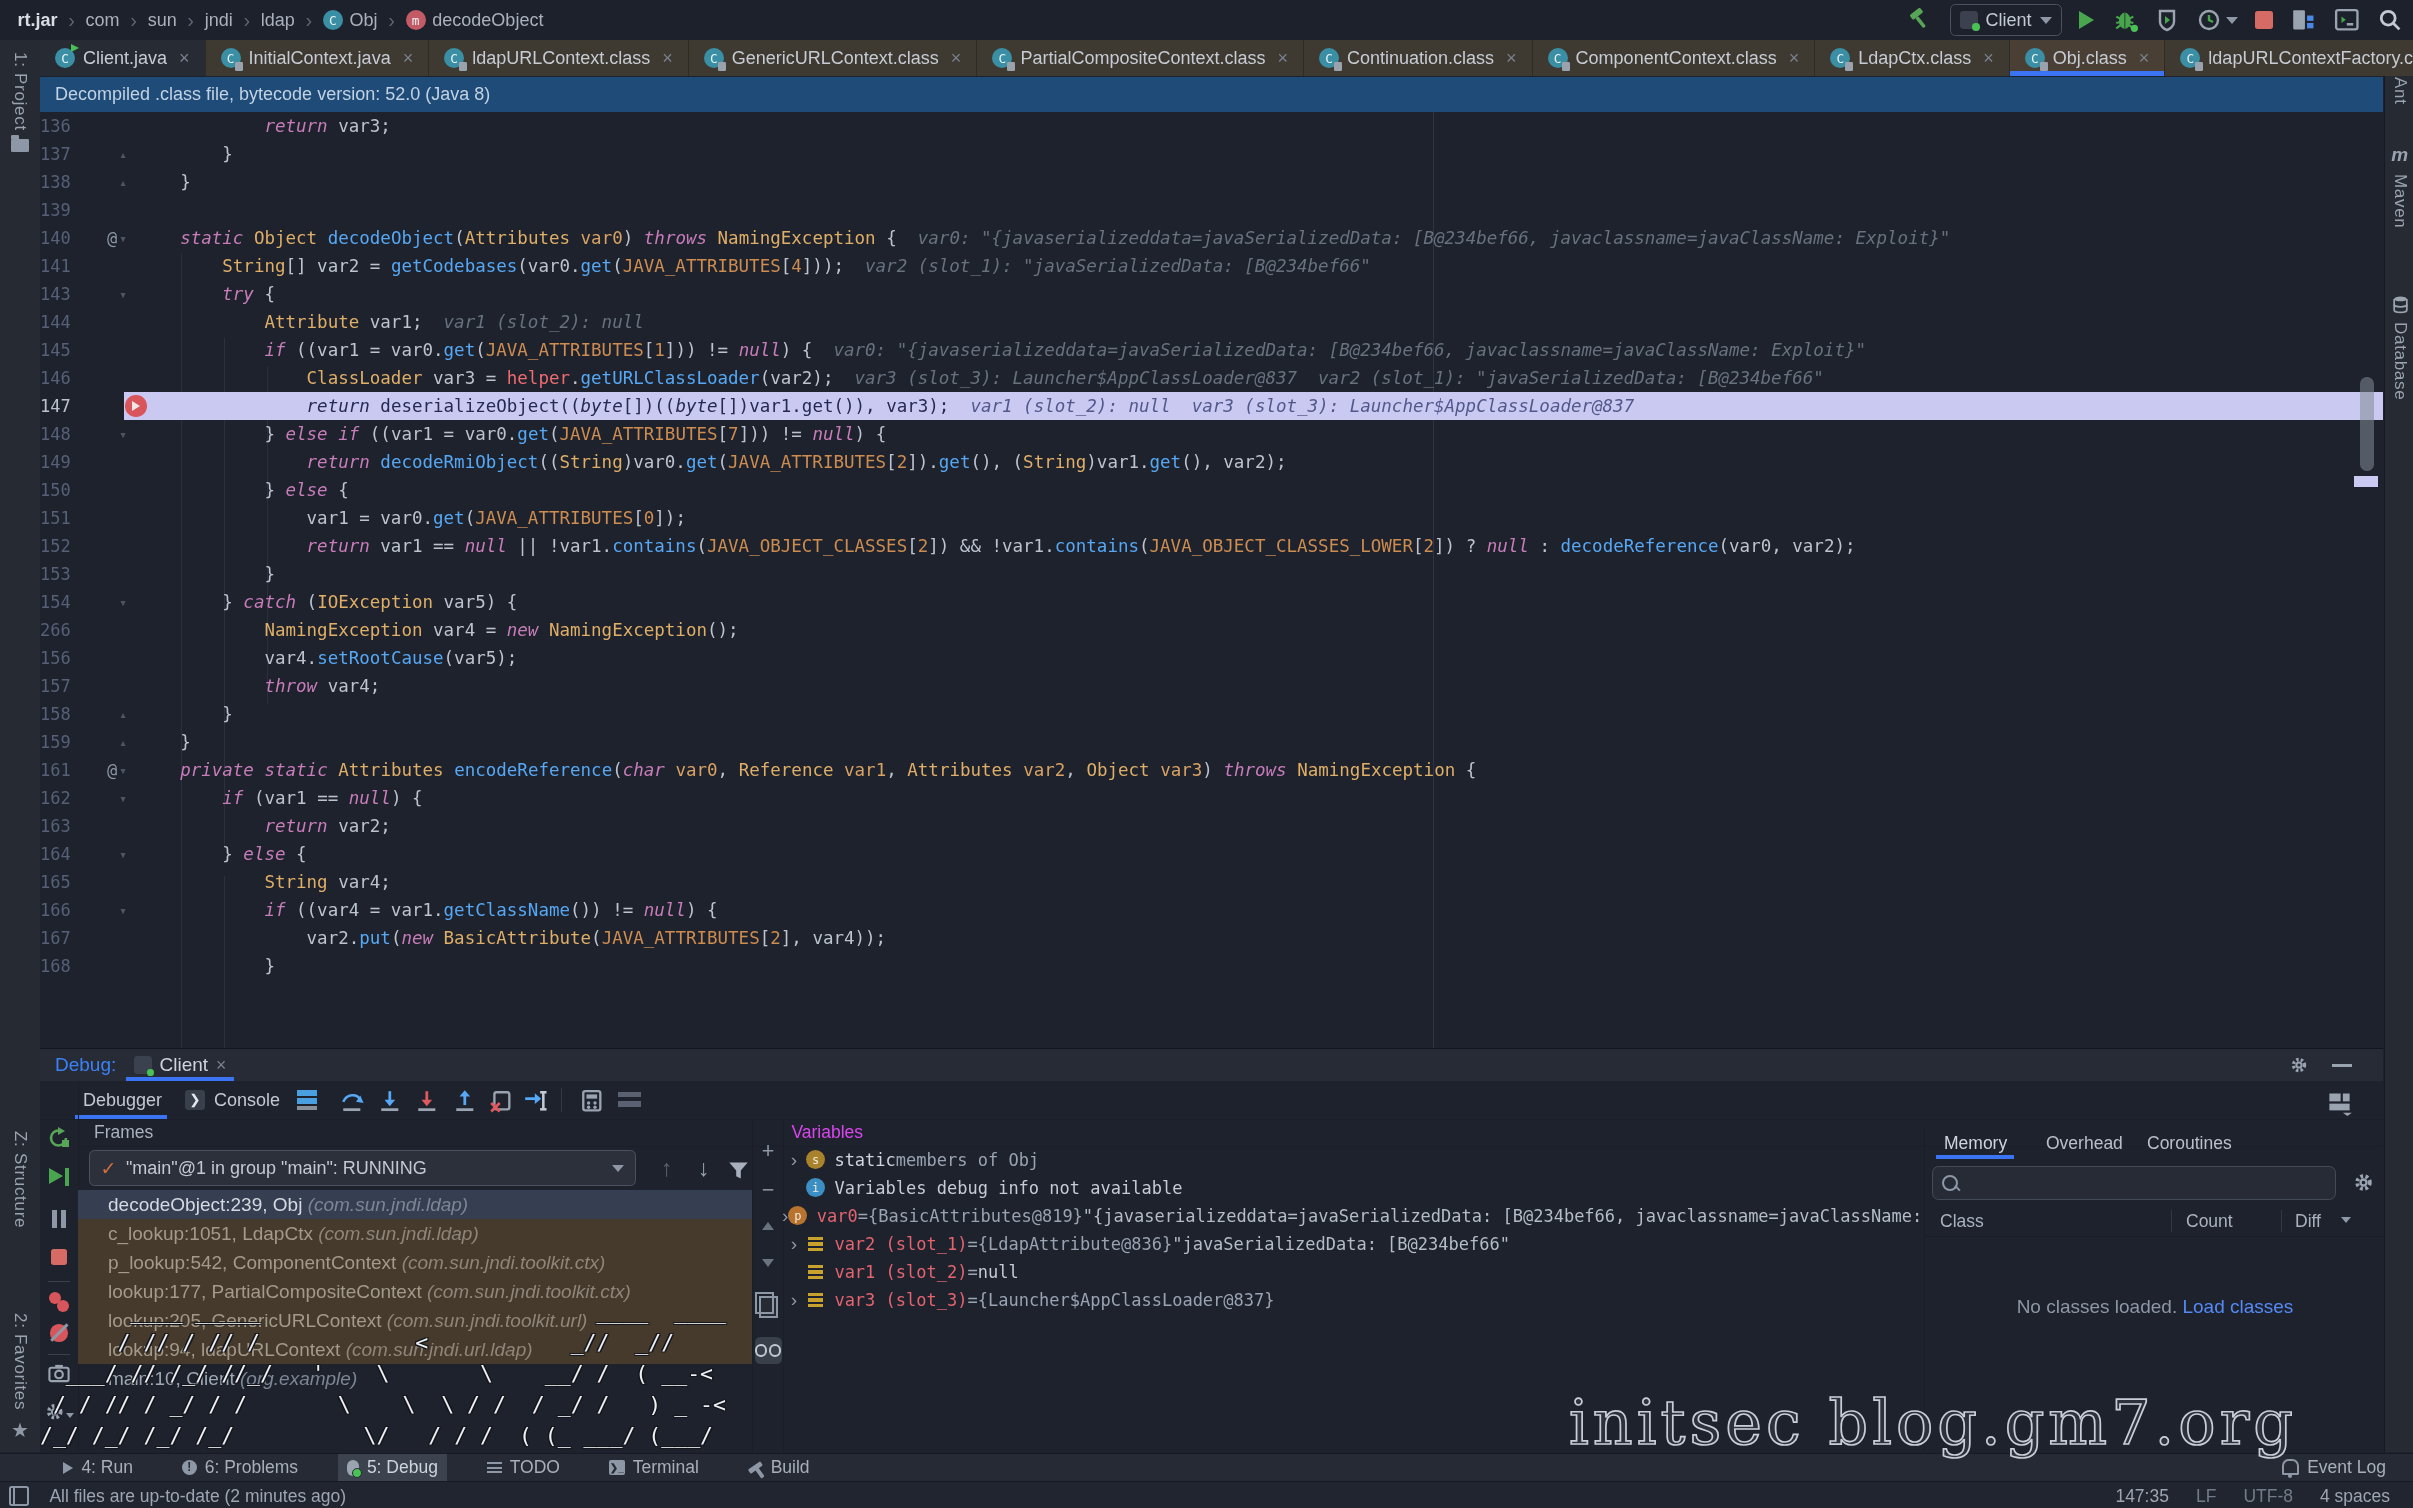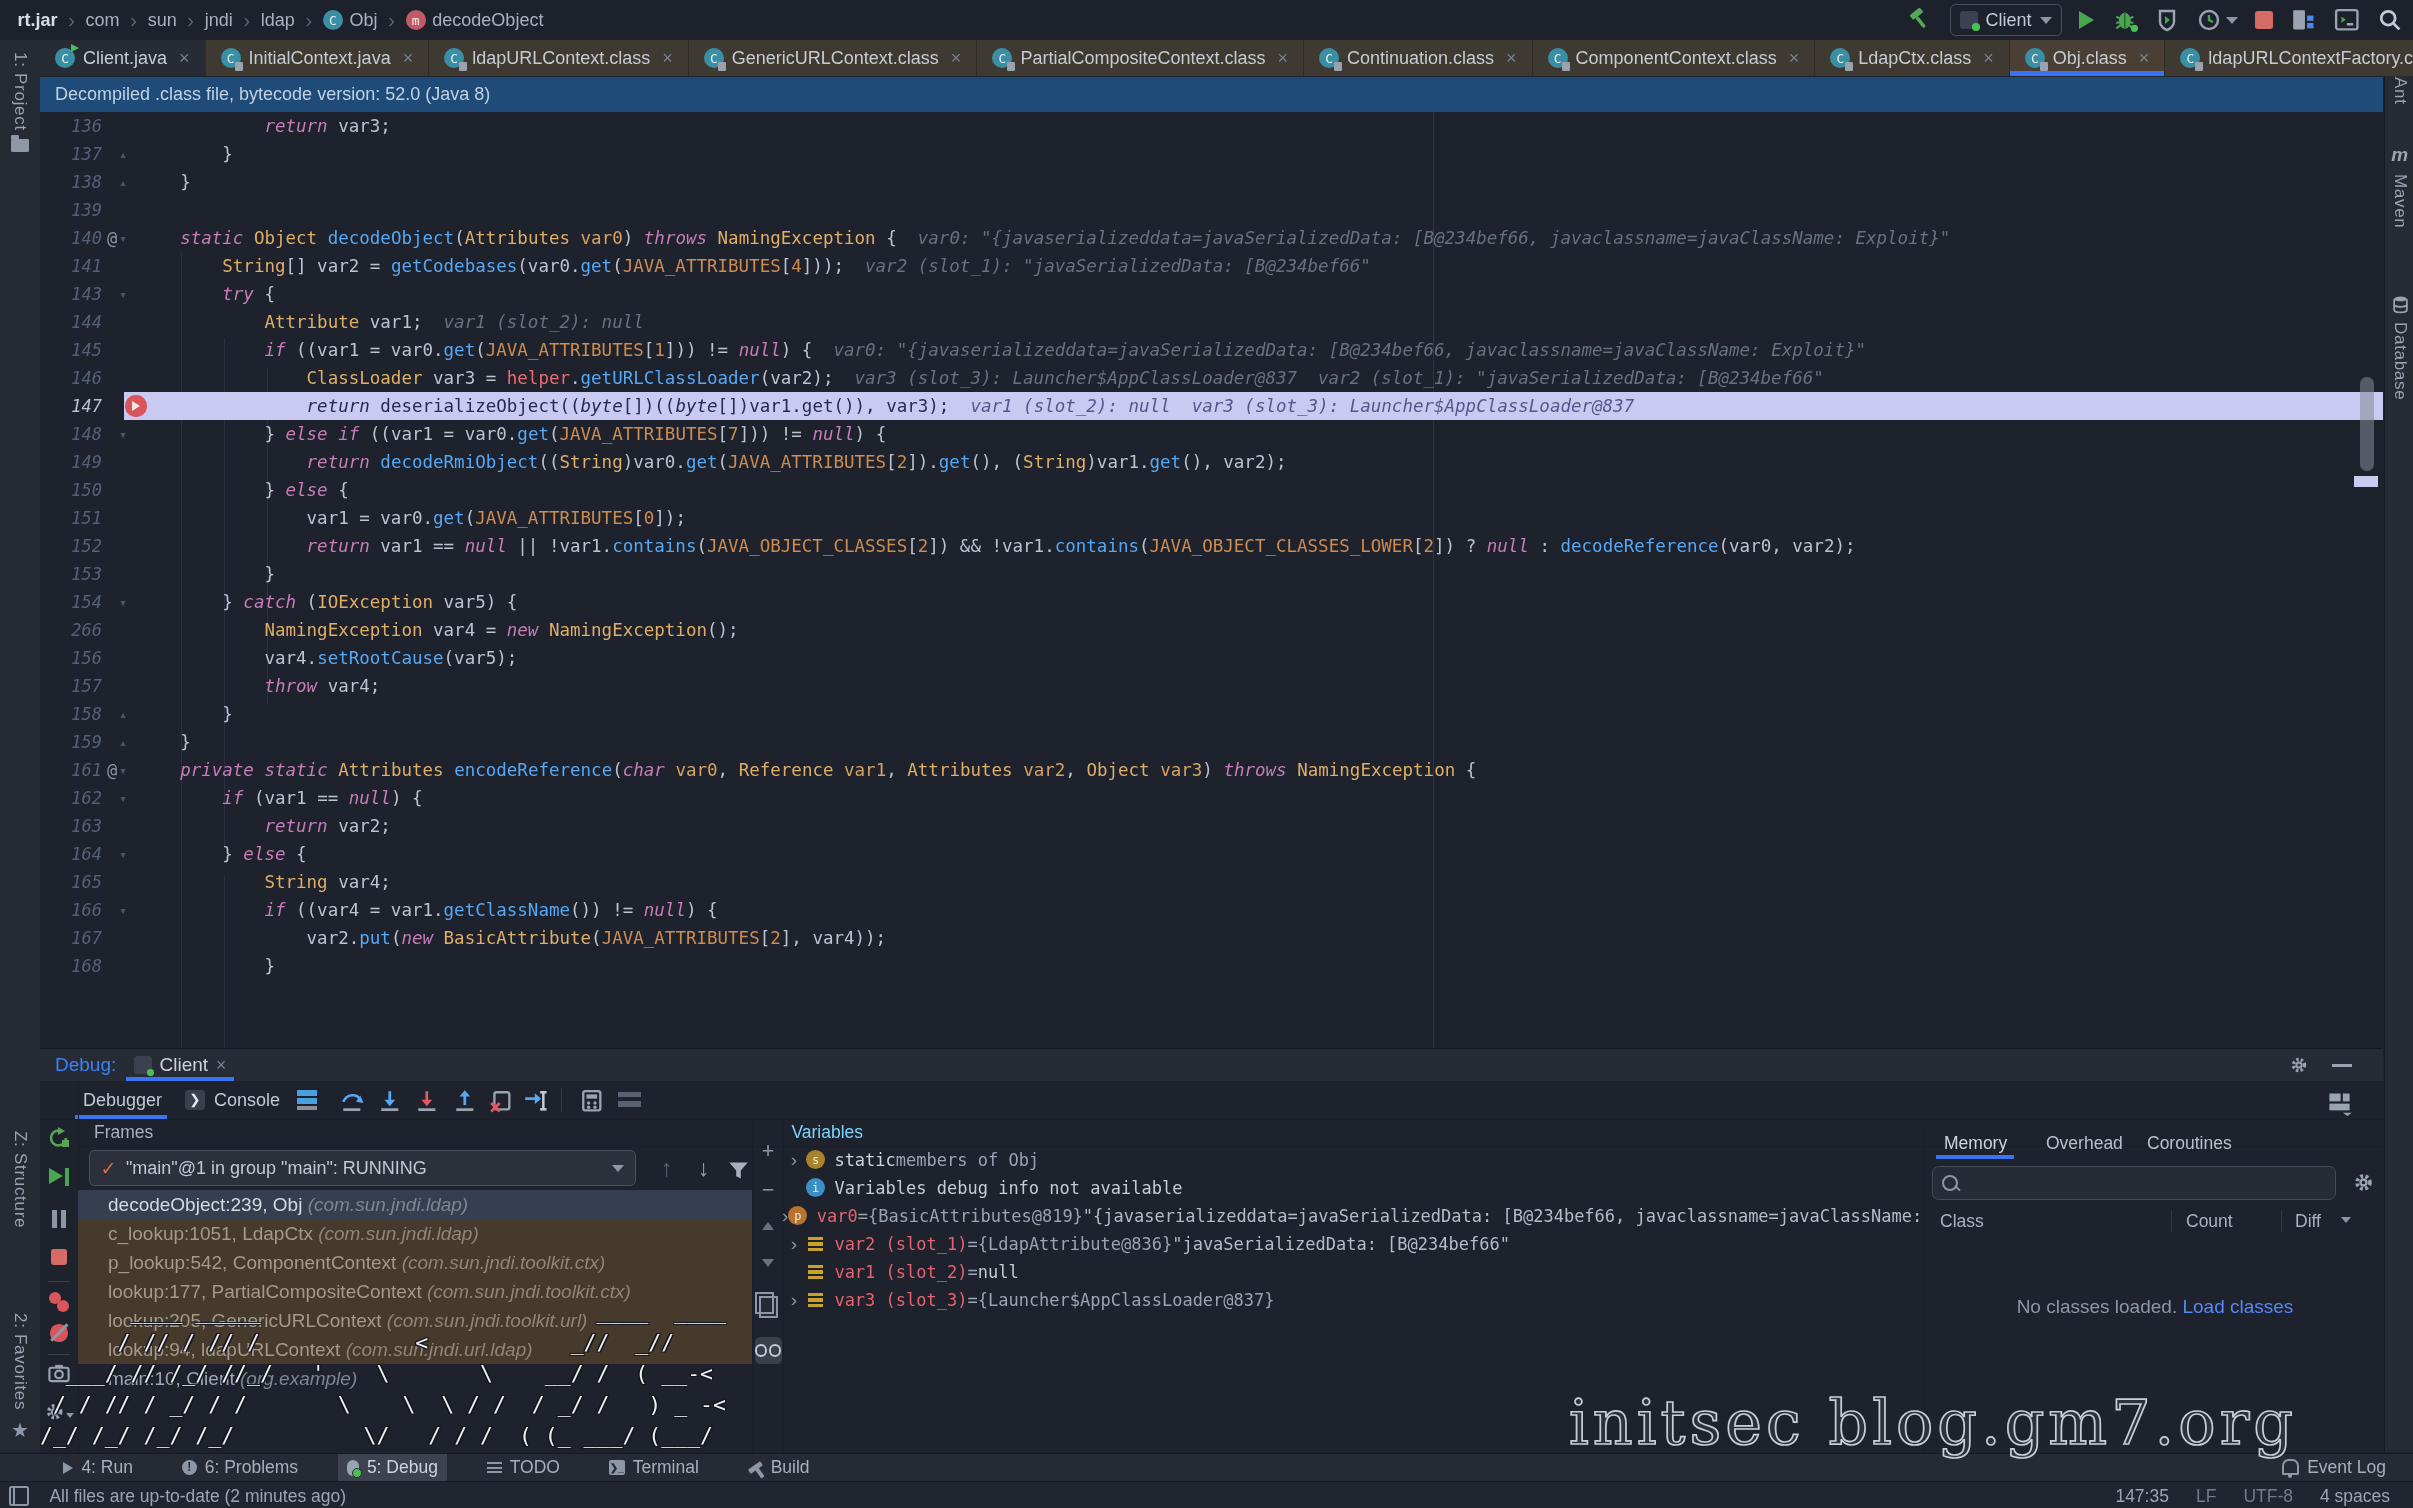--- a/index.html
+++ b/index.html
@@ -39,21 +39,21 @@
   .tab-close{color:#7a828f;font-size:18px;margin-left:4px;}
   
   #banner{left:40px;top:77px;width:2343px;height:35px;background:#1e4b78;display:flex;align-items:center;
           padding-left:15px;font-size:18px;color:#c2d2e2;box-sizing:border-box;}
   
   #editor{left:40px;top:112px;width:2343px;height:937px;background:#1e222d;overflow:hidden;}
   .iguide{position:absolute;width:0.7px;background:#2b3040;}
   #wrapguide{position:absolute;left:1393px;top:0;bottom:0;width:0.7px;background:#2e3442;}
   #code{position:absolute;left:0;top:0;right:0;}
   .codeline{position:relative;height:28px;line-height:28px;white-space:pre;font-family:"DejaVu Sans Mono",monospace;font-size:17.5px;}
-  .lnum{position:absolute;left:0;top:0;width:62px;text-align:right;color:#566077;font-size:17px;font-style:italic;}
+  .lnum{position:absolute;left:0;top:0;width:62px;color:#566077;font-size:17px;}
   .lnum.cur{color:#bac2cf;}
   .ann{position:absolute;left:67px;color:#8d97a5;font-size:17px;}
   .fold{position:absolute;left:79px;color:#4d5565;font-size:13.5px;}
   .bpt{position:absolute;left:85px;top:3.4px;width:21.5px;height:21.5px;border-radius:50%;background:#d8565b;z-index:2;}
   .bpt::after{content:'';position:absolute;left:6.7px;top:5.4px;width:0;height:0;border-top:5.4px solid transparent;border-bottom:5.4px solid transparent;border-left:8.8px solid #f2e6e6;}
   .ctext{display:block;margin-left:98px;position:relative;z-index:1;}
   .codeline.hl::before{content:'';position:absolute;left:84px;right:0;top:0;bottom:0;background:#c9c9f2;}
   .s-k{color:#c87dba;font-style:italic;}
   .s-t{color:#dfae67;}
   .s-m{color:#56a8f5;}
@@ -117,21 +117,21 @@
   #wstrip{position:absolute;left:712px;top:0;width:30px;height:333px;border-left:0.7px solid #1a1e28;border-right:0.7px solid #1a1e28;}
   .ws-item{position:absolute;left:0;width:30px;display:flex;justify-content:center;color:#8d97a5;font-size:21.5px;}
   .tri-up-s{width:0;height:0;border-left:6.7px solid transparent;border-right:6.7px solid transparent;border-bottom:8.8px solid #6a7380;}
   .tri-dn-s{width:0;height:0;border-left:6.7px solid transparent;border-right:6.7px solid transparent;border-top:8.8px solid #6a7380;}
   .copy-ic{position:relative;width:15px;height:17.5px;border:2px solid #8d97a5;background:#262a33;}
   .copy-ic::before{content:'';position:absolute;left:-6px;top:-6px;width:15px;height:17.5px;border:2px solid #8d97a5;}
   .glasses{width:27px;height:27px;background:#3a4049;border-radius:5.4px;display:flex;align-items:center;justify-content:center;gap:1.3px;}
   .glasses i{width:8.8px;height:8.8px;border:2px solid #c3c9d4;border-radius:50%;}
   
   #vars{position:absolute;left:742px;top:0;width:1141px;height:333px;overflow:hidden;}
-  #vars-title{position:absolute;left:9.4px;top:0;height:25.6px;line-height:25.6px;font-size:17.5px;color:#7dd3fc;}
+  #vars-title{position:absolute;left:9.4px;top:0;height:25.6px;line-height:25.6px;font-size:17.5px;color:#d946ef;}
   #varlist{position:absolute;left:0;top:25.6px;width:100%;}
   .vrow{height:28px;line-height:28px;white-space:nowrap;font-family:"DejaVu Sans Mono",monospace;font-size:17px;display:flex;align-items:center;}
   .vchev{width:24px;text-align:center;color:#8d97a5;font-size:19px;font-family:"Liberation Sans",sans-serif;}
   .vic{width:19px;height:19px;border-radius:50%;margin-right:9.4px;display:flex;align-items:center;justify-content:center;
        font-size:12px;color:#f0ead9;font-family:"DejaVu Sans Mono",monospace;flex:none;}
   .vic-s{background:#a8832c;}
   .vic-i{background:#3b8fc4;border-radius:50%;}
   .vic-p{background:#b8732f;}
   .vic-f{border-radius:0;background:linear-gradient(to bottom,#c9a22e 0 3.4px,transparent 3.4px 5.4px,#c9a22e 5.4px 8.8px,transparent 8.8px 10.8px,#c9a22e 10.8px 14px,transparent 14px);width:15px;height:14px;margin-left:2px;margin-right:11.4px;}
   .vname{color:#e3646f;}

